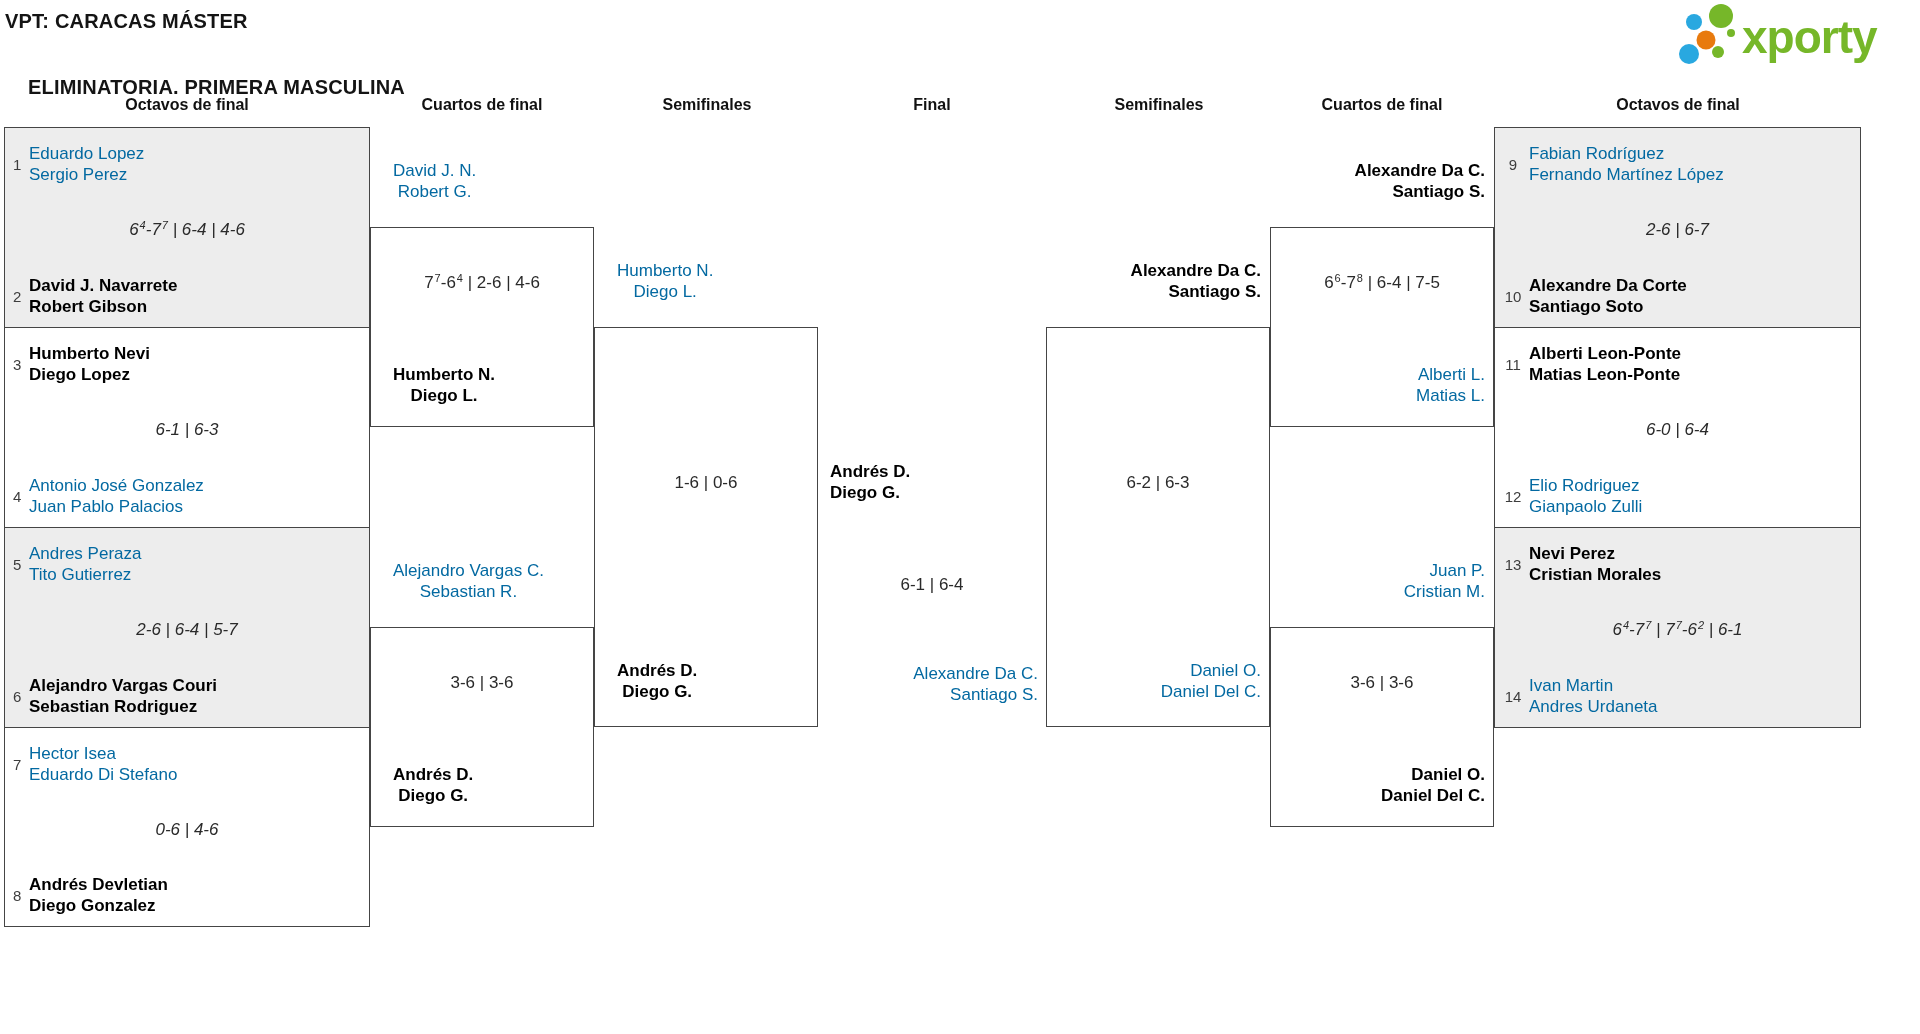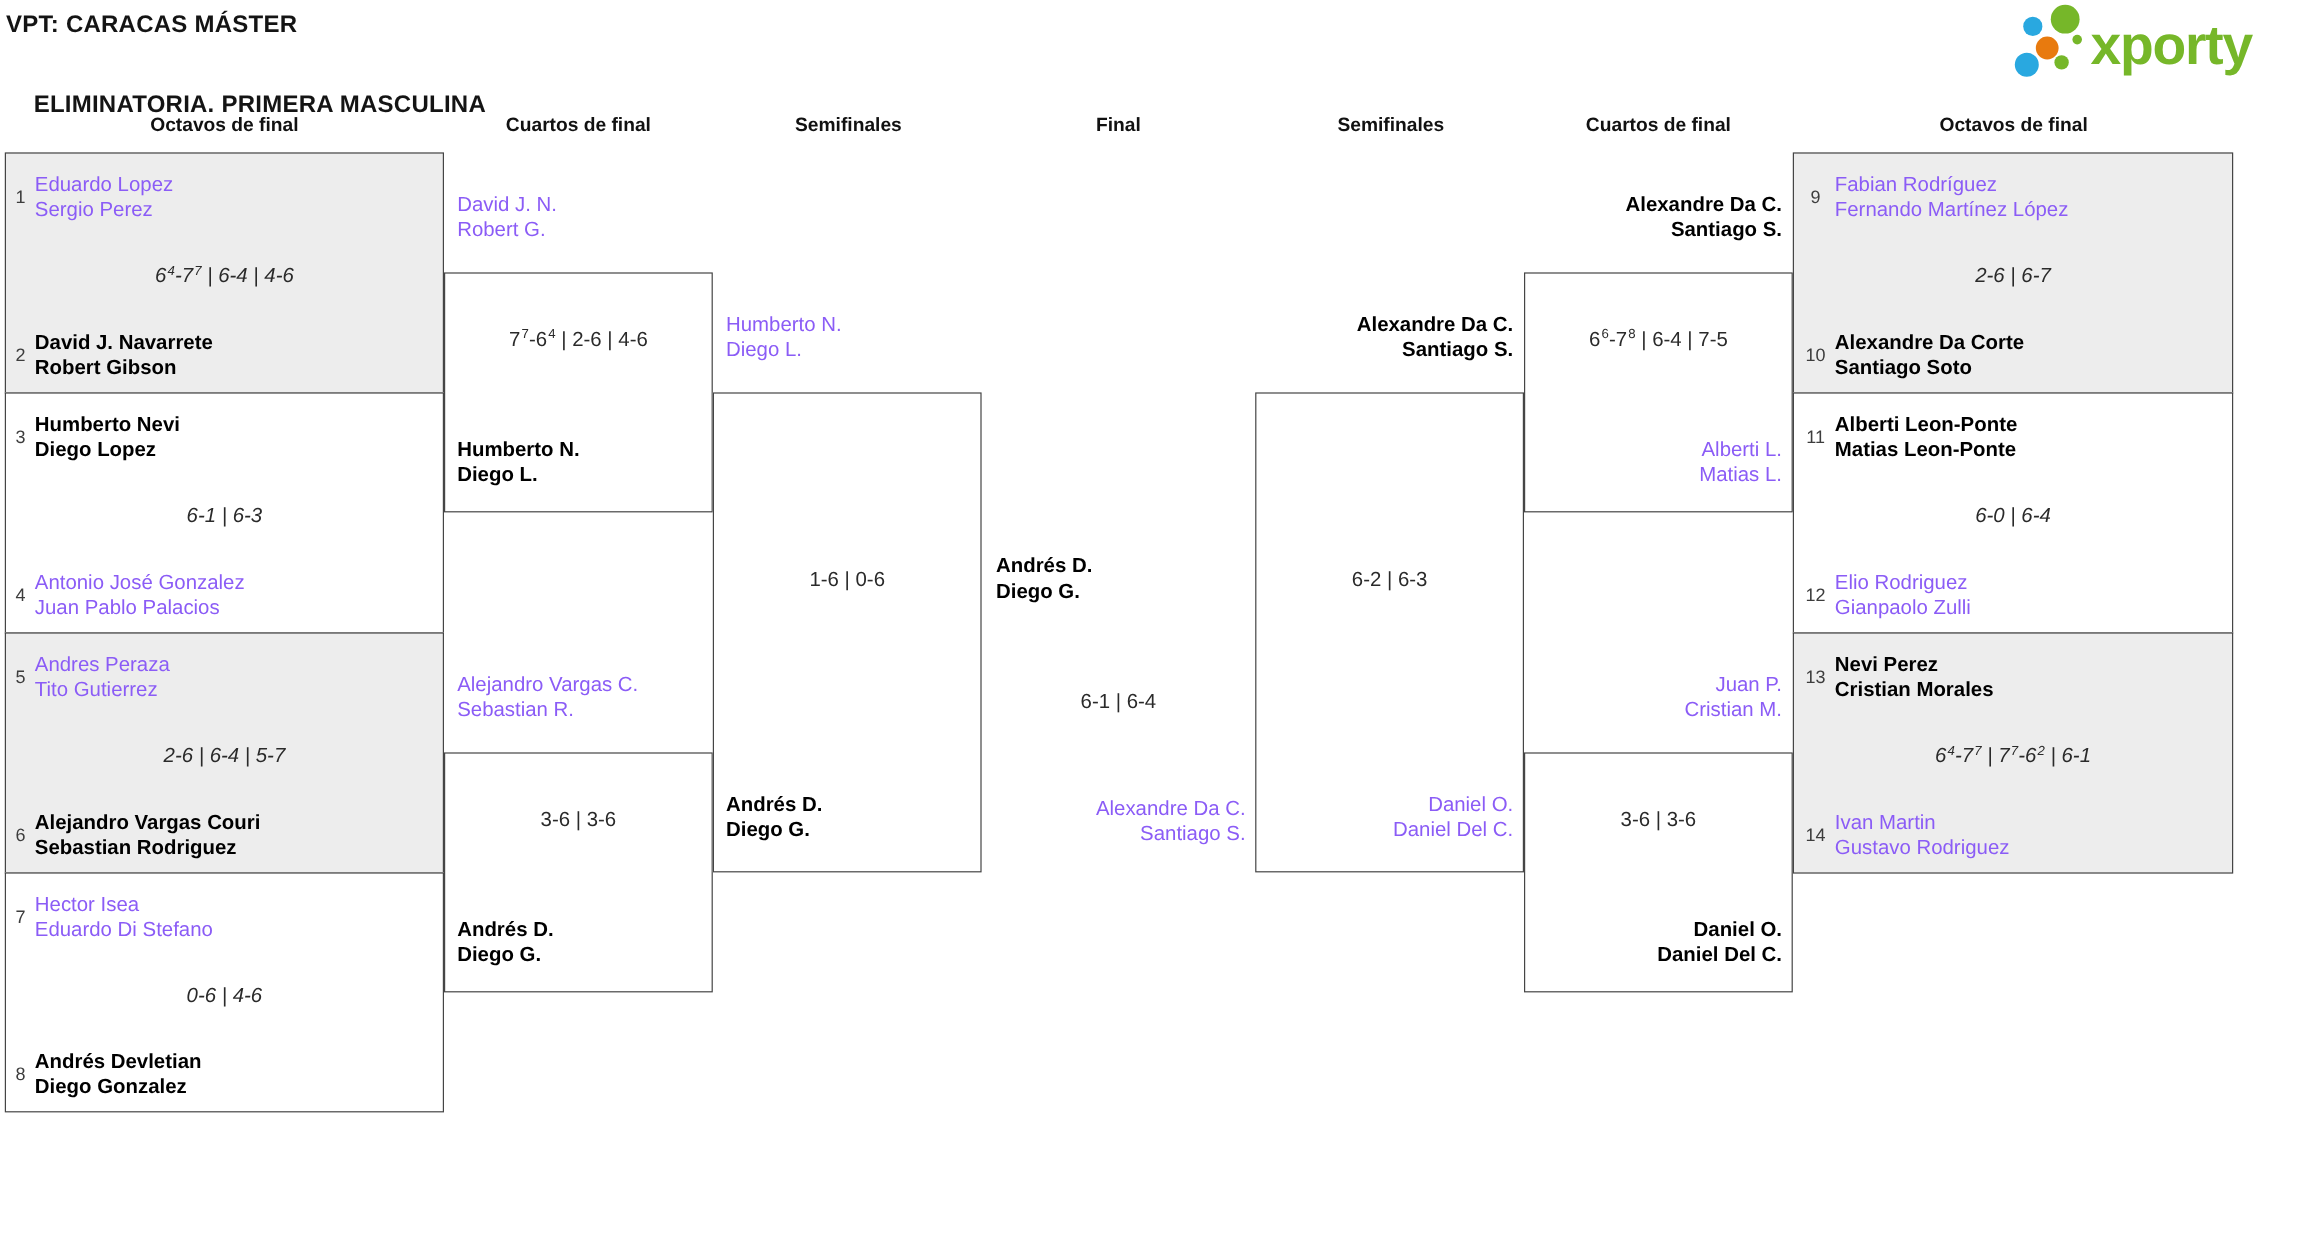--- a/index.html
+++ b/index.html
@@ -11,42 +11,42 @@
 
   .logo{position:absolute;left:1676px;top:0;width:230px;height:66px;}
 
   .rh{position:absolute;top:96px;width:200px;text-align:center;
       font-size:16px;font-weight:700;color:#111;}
 
   .box{position:absolute;box-sizing:border-box;border:1px solid #454545;background:#fff;}
   .box.gray{background:#ededed;}
 
   .team{position:absolute;}
-  .team div,.lbl div{font-size:17px;line-height:21px;white-space:nowrap;color:#8b5cf6;}
+  .team div,.lbl div{font-size:17px;line-height:21px;white-space:nowrap;color:#0369a1;}
   .b div{font-weight:700;color:#000;}
 
   
   .oct .tT{top:15px;left:24px;}
   .oct .tB{bottom:10px;left:24px;}
   .oct.r .tT,.oct.r .tB{left:34px;}
   .seed{position:absolute;left:8px;width:18px;font-size:15px;color:#3d3d3d;
         display:flex;align-items:center;}
   .seedT{top:15px;height:42px;}
   .seedB{bottom:10px;height:42px;}
   .oct.r .seed{left:5px;width:26px;justify-content:center;}
 
   .score{position:absolute;left:0;right:0;text-align:center;font-size:17px;color:#2a2a2a;}
   .score sup{font-size:11px;vertical-align:baseline;position:relative;top:-6px;margin-left:1px;}
   .oct .score{top:92px;font-style:italic;}
   .q .score{top:45px;}
   .s .score{top:145px;}
 
   
   .lbl{position:absolute;white-space:nowrap;}
-  .q.left .lbl,.s.left .lbl{left:10px;text-align:left;}
+  .q.left .lbl,.s.left .lbl{left:22px;text-align:center;}
   .q.right .lbl,.s.right .lbl{right:8px;text-align:right;}
   .lblT{top:-68px;}
   .q .lblB{bottom:20px;}
   .s .lblB{bottom:24px;}
 
   
   .final{position:absolute;left:818px;top:455px;width:228px;height:280px;}
   .final .f-top{position:absolute;left:12px;top:6px;}
   .final .f-score{position:absolute;left:0;right:0;top:120px;text-align:center;
                   font-size:17px;color:#2a2a2a;}
@@ -167,21 +167,21 @@
   <div class="box oct r gray" style="left:1494px;top:527px;width:367px;height:201px">
     <div class="seed seedT">13</div>
     <div class="team tT b">
       <div>Nevi Perez</div>
         <div>Cristian Morales</div>
       </div>
     <div class="score">6<sup>4</sup>-7<sup>7</sup> | 7<sup>7</sup>-6<sup>2</sup> | 6-1</div>
     <div class="seed seedB">14</div>
     <div class="team tB">
       <div>Ivan Martin</div>
-        <div>Gustavo Rodriguez</div>
+        <div>Andres Urdaneta</div>
       </div>
   </div>
 
 
   <div class="box q left" style="left:370px;top:227px;width:224px;height:200px">
     <div class="lbl lblT">
       <div>David J. N.</div>
         <div>Robert G.</div>
       </div>
     <div class="score">7<sup>7</sup>-6<sup>4</sup> | 2-6 | 4-6</div>

